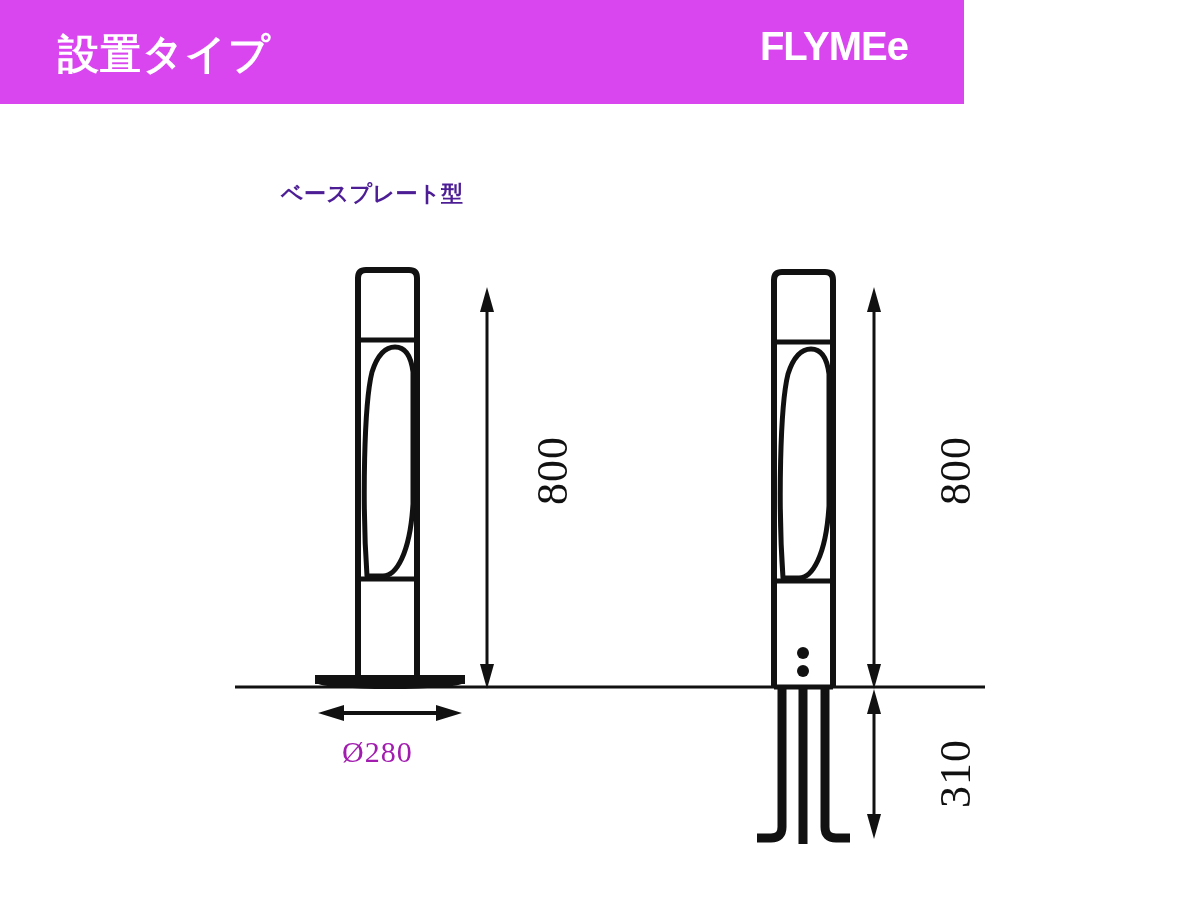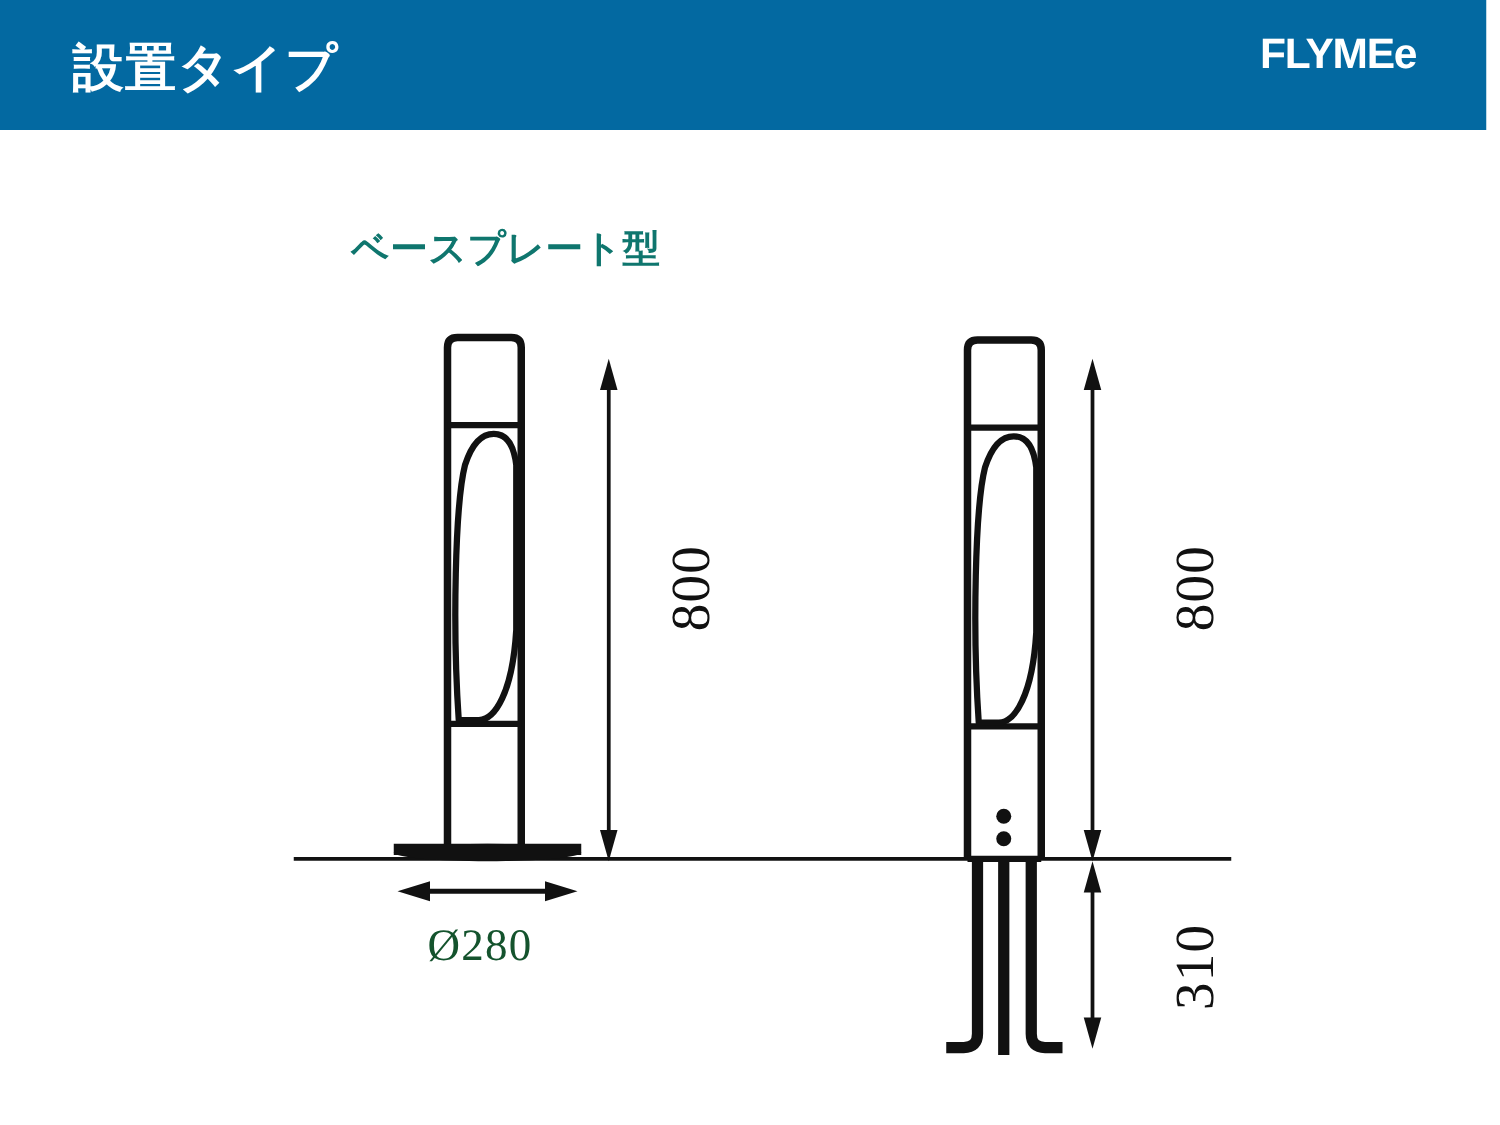--- a/index.html
+++ b/index.html
@@ -16,52 +16,52 @@
     height: 900px;
     background: #ffffff;
     overflow: hidden;
   }
 
   
   #header-bar {
     position: absolute;
     left: 0;
     top: 0;
-    width: 1189px;
+    width: 964px;
     height: 104px;
-    background: #0369a1;
+    background: #d946ef;
   }
   #header-title {
     position: absolute;
     left: 58px;
     top: 27px;
     color: #ffffff;
     font-size: 41px;
     font-weight: bold;
     letter-spacing: 1px;
     font-family: "DejaVu Sans", "Liberation Sans", sans-serif;
     white-space: nowrap;
   }
   #brand-logo {
     position: absolute;
     right: 56px;
     top: 24px;
     color: #ffffff;
-    font-size: 34px;
+    font-size: 40px;
     font-weight: bold;
     letter-spacing: -1px;
     font-family: "Liberation Sans", sans-serif;
     white-space: nowrap;
   }
 
   
   .col-caption {
     position: absolute;
-    color: #0f766e;
-    font-size: 30px;
+    color: #4c1d95;
+    font-size: 22px;
     font-weight: bold;
     letter-spacing: 0.5px;
     font-family: "DejaVu Sans", "Liberation Sans", sans-serif;
     white-space: nowrap;
   }
   #caption-left  { left: 281px; top: 179px; }
   #caption-right { left: 709px; top: 179px; }
 
   
   #drawing {
@@ -86,22 +86,22 @@
   .dim-label.vert {
     transform: rotate(-90deg);
   }
   #dim-left-800  { left: 527px; top: 505px; }
   #dim-right-800 { left: 930px; top: 505px; }
   #dim-right-310 { left: 930px; top: 808px; }
   #dim-diameter {
     position: absolute;
     left: 342px;
     top: 735px;
-    color: #14532d;
-    font-size: 36px;
+    color: #a21caf;
+    font-size: 30px;
     font-family: "Liberation Serif", serif;
     letter-spacing: 1px;
     white-space: nowrap;
   }
 </style>
 </head>
 <body>
 
 <div id="page">
 

